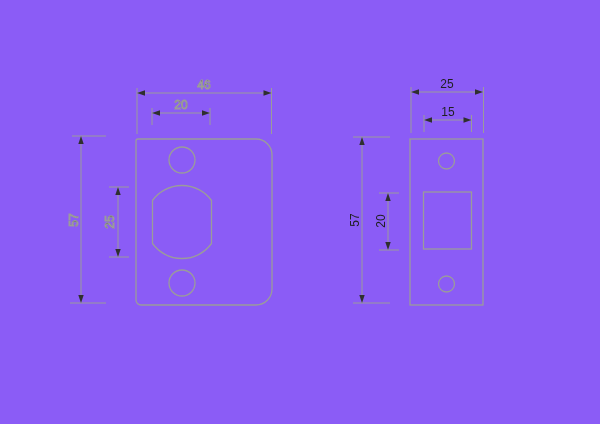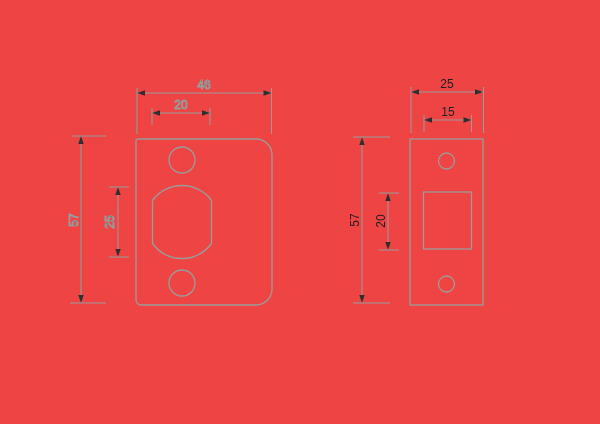--- a/index.html
+++ b/index.html
@@ -8,21 +8,21 @@
     background: #ffffff;
     width: 600px;
     height: 424px;
     overflow: hidden;
     font-family: "Liberation Sans", sans-serif;
   }
   .canvas-wrap {
     width: 600px;
     height: 424px;
     position: relative;
-    background: #ef4444;
+    background: #8b5cf6;
   }
   svg { display: block; }
   .outline {
     fill: none;
     stroke: #9b9b9b;
     stroke-width: 1.3;
   }
   .dimline {
     fill: none;
     stroke: #9b9b9b;

